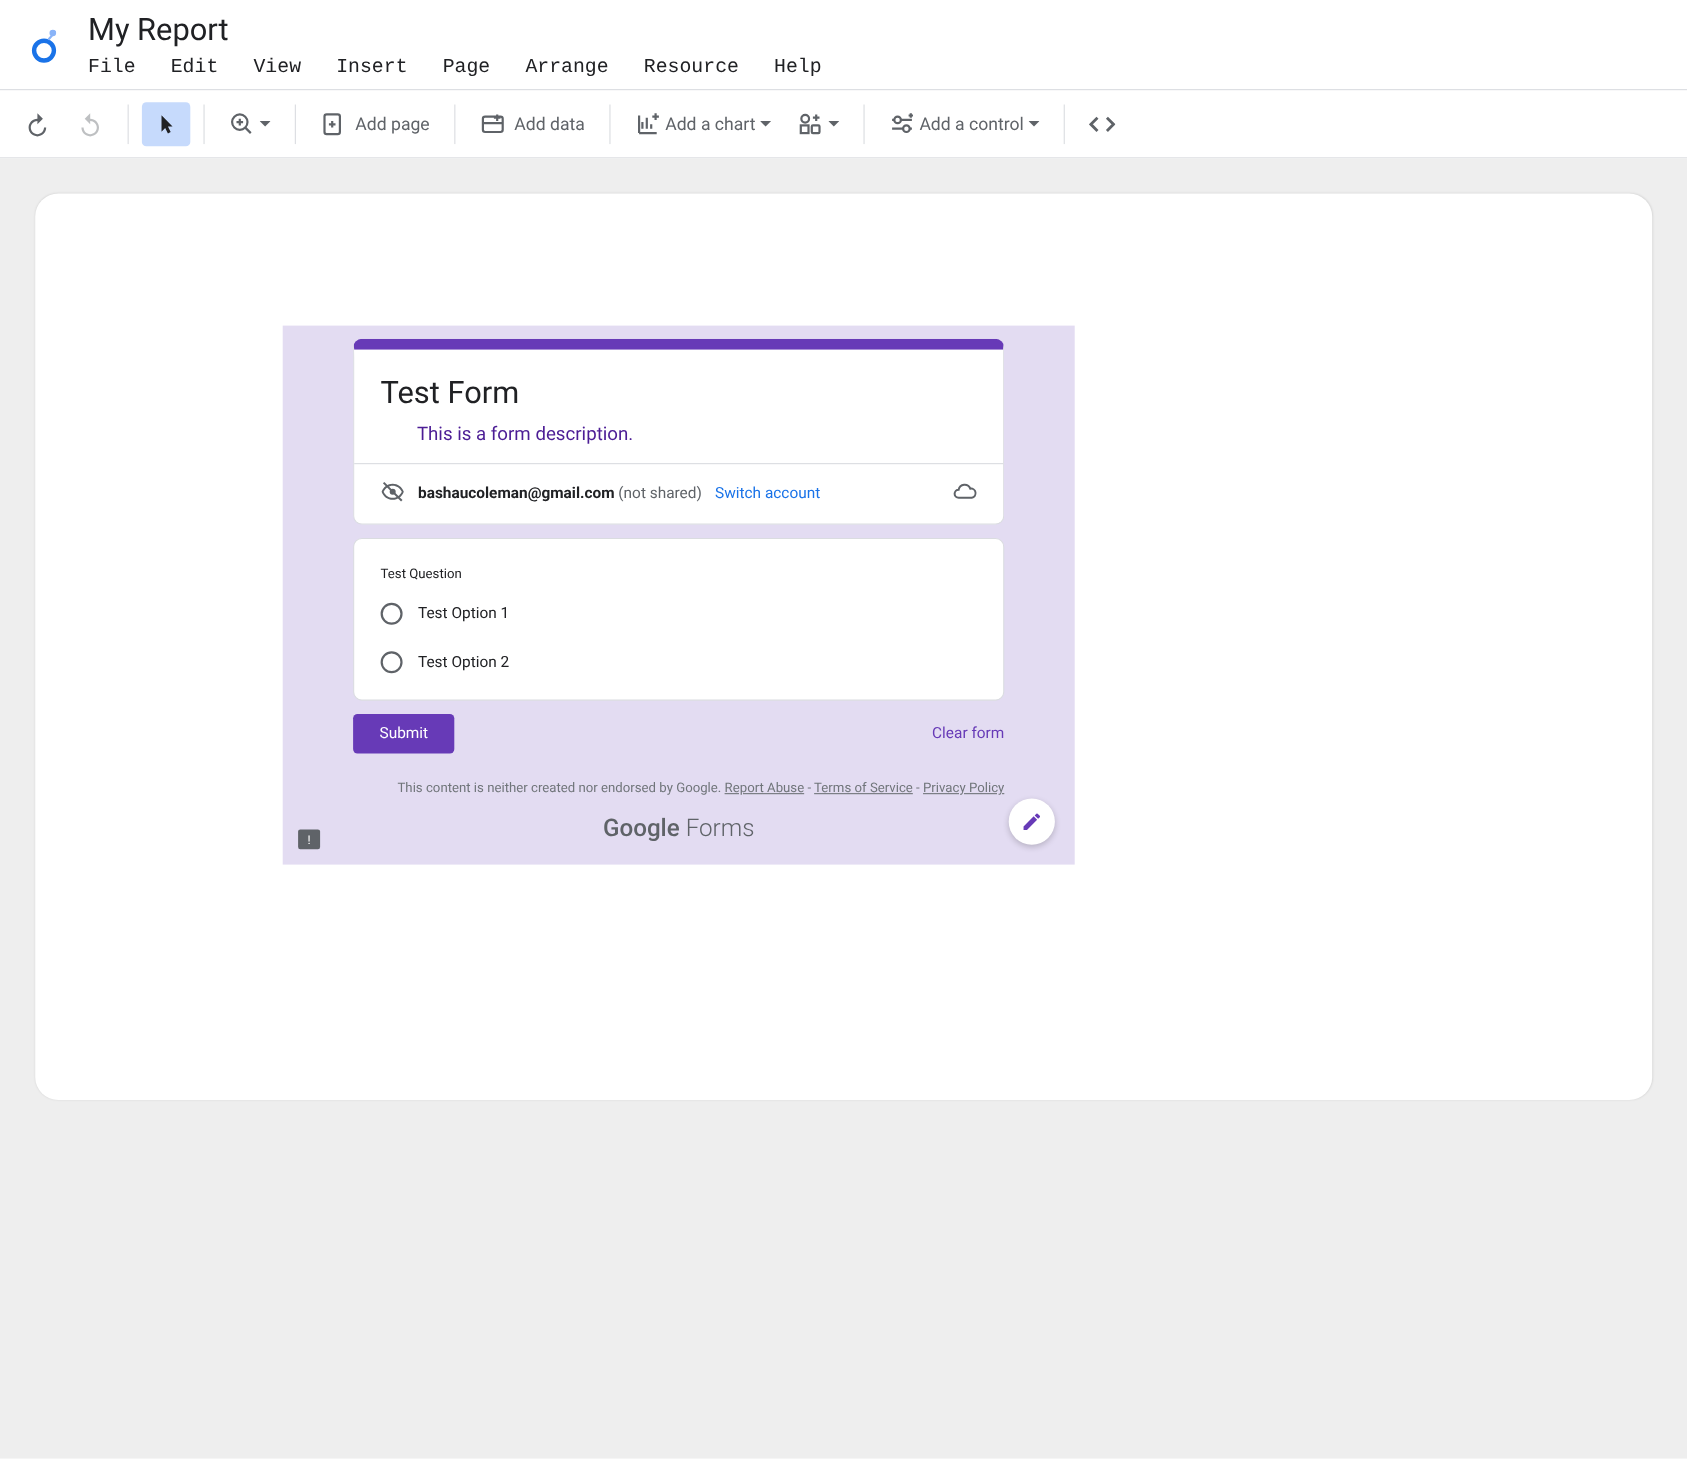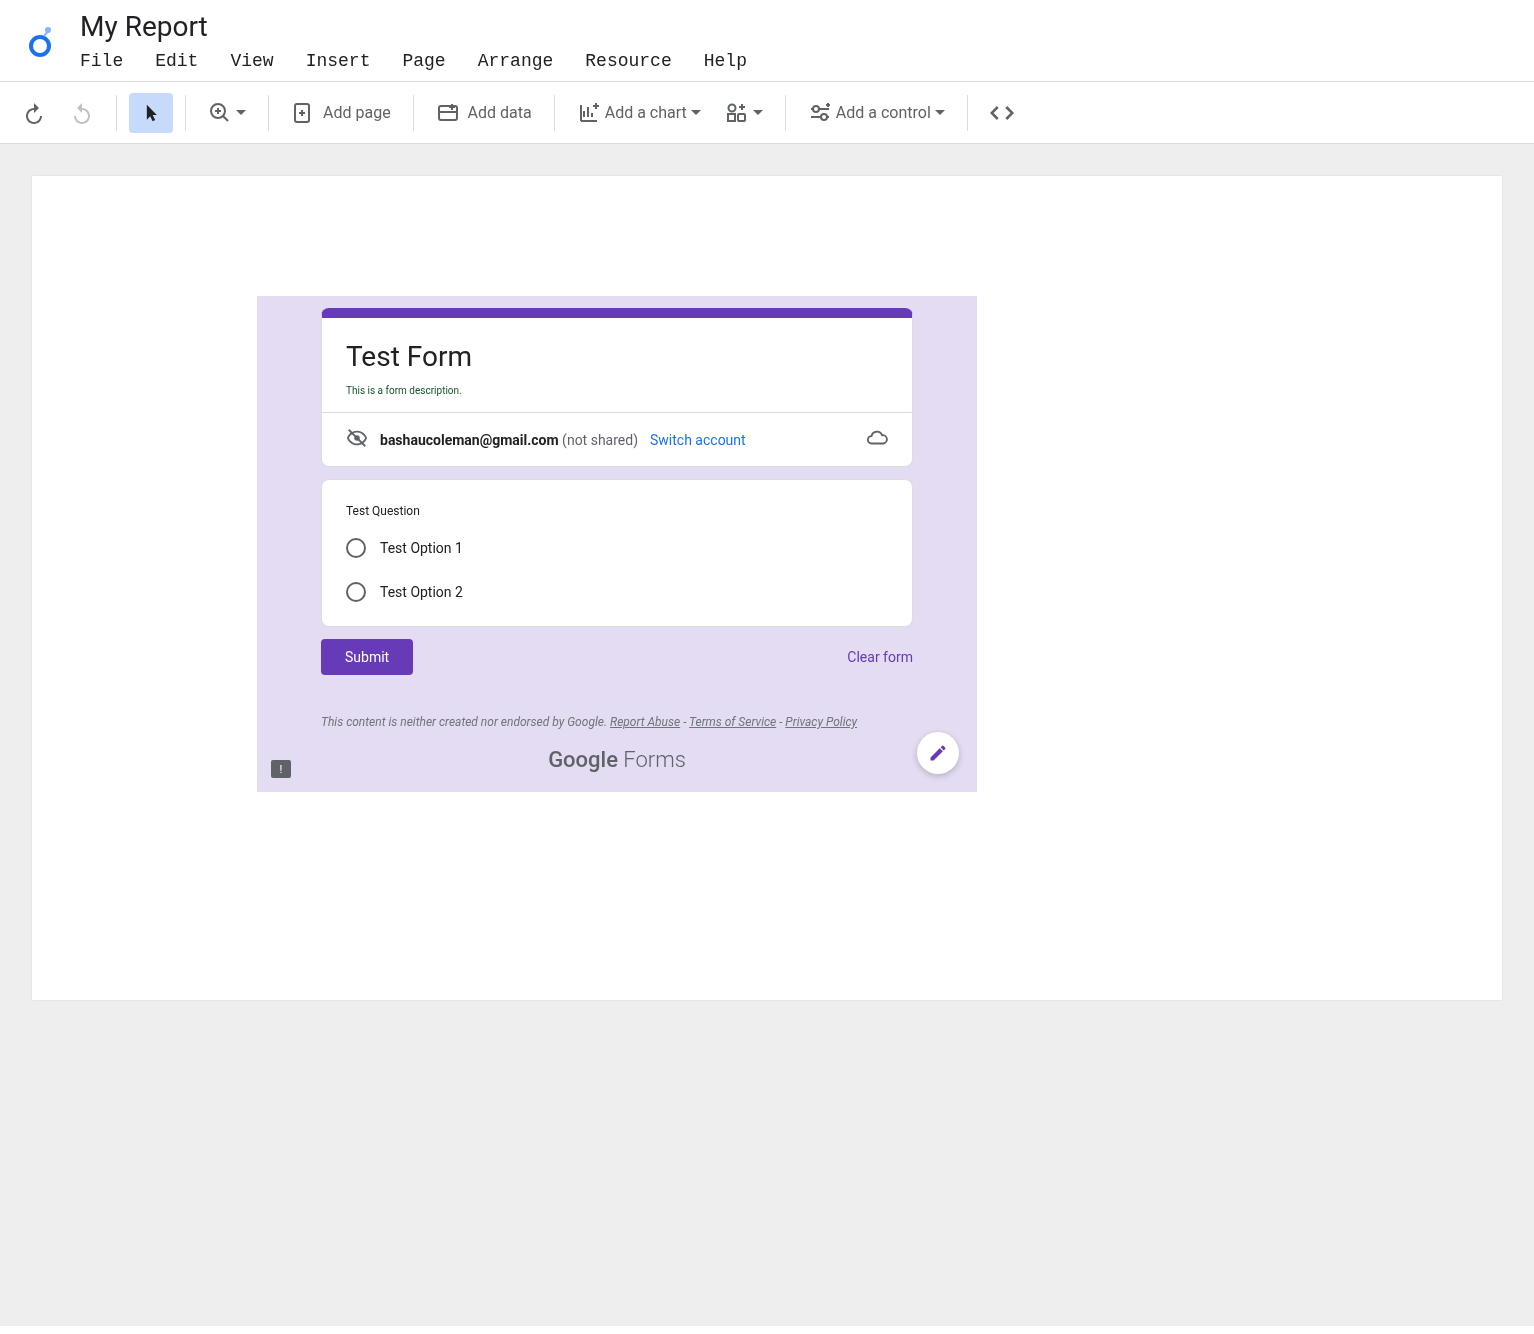--- a/index.html
+++ b/index.html
@@ -18,45 +18,45 @@
 .tb-btn { display: flex; align-items: center; gap: 8px; padding: 8px 10px; border-radius: 4px; cursor: pointer; color: #5f6368; }
 .tb-btn.active { background: #c6dafc; }
 .tb-btn.disabled { opacity: 0.4; }
 .tb-label { font-size: 16px; color: #5f6368; }
 .tb-sep { width: 1px; height: 36px; background: #dadce0; margin: 0 8px; }
 .tb-icon { width: 24px; height: 24px; display: flex; align-items: center; justify-content: center; }
 .tb-dropdown { display: flex; align-items: center; gap: 4px; }
 
 
 .canvas-area { background: #eeeeee; padding: 32px; height: calc(100% - 152px); }
-.canvas { background: #fff; width: 100%; height: 824px; position: relative; box-shadow: 0 0 2px rgba(0,0,0,0.1); }
+.canvas { background: #fff; width: 100%; height: 824px; position: relative; box-shadow: 0 0 2px rgba(0,0,0,0.1); border-radius: 21px; }
 
 
 .form-container { position: absolute; left: 225px; top: 120px; width: 720px; background: #e3dcf2; padding: 12px 0 20px 0; }
 .form-card { background: #fff; margin: 0 64px; border-radius: 8px; border-top: 10px solid #673ab7; border: 1px solid #dadce0; border-top: 10px solid #673ab7; }
 .form-header-section { padding: 22px 24px 16px 24px; }
 .form-title { font-size: 28px; color: #202124; font-weight: 400; margin-bottom: 12px; }
-.form-desc { font-size: 10px; color: #14532d; }
+.form-desc { font-size: 17px; color: #4c1d95; margin-left: 33px; }
 .form-account { display: flex; align-items: center; padding: 14px 24px; border-top: 1px solid #dadce0; gap: 12px; font-size: 14px; }
 .account-email { font-weight: 700; color: #202124; }
 .account-notshared { color: #5f6368; font-weight: 400; }
 .account-switch { color: #1a73e8; cursor: pointer; }
 .cloud-icon { margin-left: auto; }
 
 .question-card { background: #fff; margin: 12px 64px 0 64px; border-radius: 8px; border: 1px solid #dadce0; padding: 24px; }
 .question-title { font-size: 12px; color: #202124; margin-bottom: 20px; }
 .radio-option { display: flex; align-items: center; gap: 14px; margin-bottom: 24px; font-size: 14px; color: #202124; }
 .radio-option:last-child { margin-bottom: 0; }
 .radio-circle { width: 20px; height: 20px; border: 2px solid #5f6368; border-radius: 50%; }
 
 .form-actions { display: flex; align-items: center; margin: 12px 64px 0 64px; }
 .submit-btn { background: #673ab7; color: #fff; padding: 10px 24px; border-radius: 4px; font-size: 14px; cursor: pointer; }
 .clear-btn { margin-left: auto; color: #673ab7; font-size: 14px; cursor: pointer; }
 
-.form-footer { text-align: left; margin-top: 40px; font-size: 12px; color: #70757a; padding: 0 64px; font-style: italic; }
+.form-footer { text-align: right; margin-top: 24px; font-size: 12px; color: #70757a; padding: 0 64px; }
 .form-footer a { color: #70757a; text-decoration: underline; cursor: pointer; }
 .google-forms-logo { text-align:center; margin-top: 18px; font-size: 22px; color: #5f6368; }
 .google-forms-logo .g { font-weight: 500; }
 .google-forms-logo .f { font-weight: 300; }
 
 .feedback-badge { position: absolute; left: 14px; bottom: 14px; width: 20px; height: 18px; background: #5f6368; border-radius: 2px; display:flex; align-items:center; justify-content:center; color:#fff; font-size:11px; }
 .edit-fab { position: absolute; right: 18px; bottom: 18px; width: 42px; height: 42px; background: #fff; border-radius: 50%; box-shadow: 0 2px 6px rgba(0,0,0,0.2); display:flex; align-items:center; justify-content:center; cursor:pointer; }
 </style>
 </head>
 <body>

